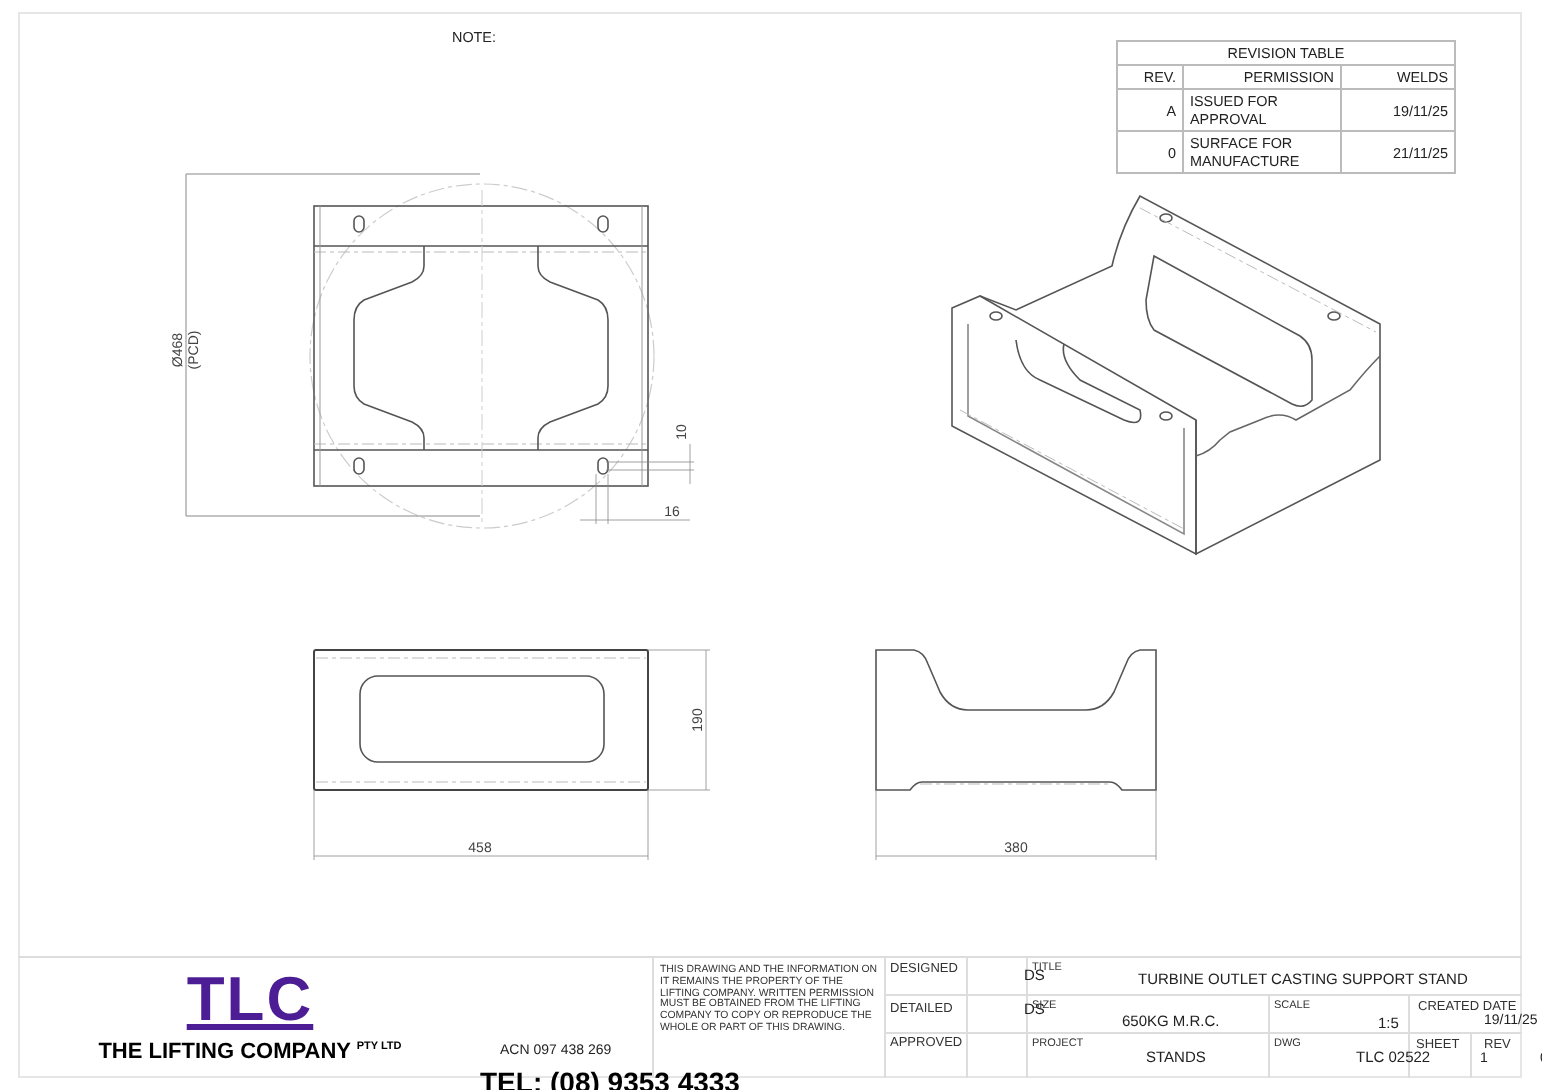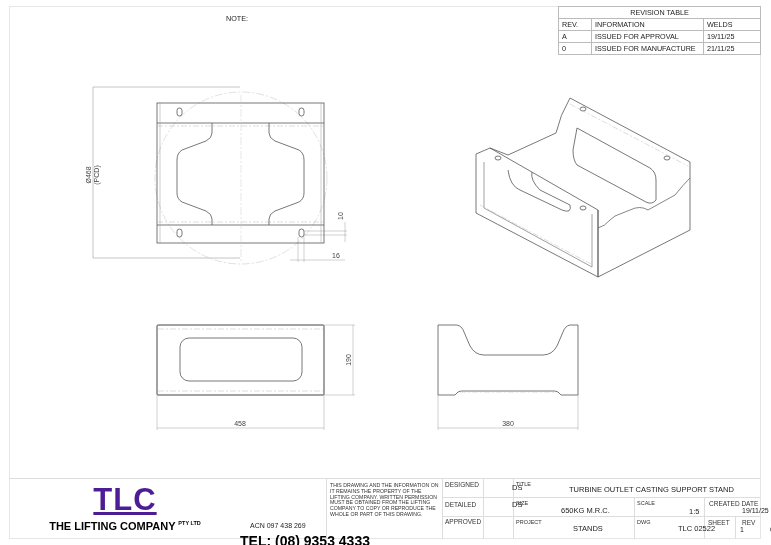--- a/index.html
+++ b/index.html
@@ -2,24 +2,24 @@
 <html><head>
 <meta charset="utf-8">
 <style>
   html, body { margin:0; padding:0; background:#fff; }
   body { width:771px; height:545px; position:relative; overflow:hidden; font-family:"Liberation Sans", sans-serif; color:#222; }
   .frame { position:absolute; left:9px; top:6px; width:752px; height:533px; border:1px solid #e6e6e6; box-sizing:border-box; }
   .notes { position:absolute; left:226px; top:15px; font-size:7.2px; line-height:8px; color:#222; }
   .notes .hdr { margin-bottom:12px; }
   .notes ol { margin:0; padding-left:28px; }
   .notes li { padding-left:0; }
-  .rev { position:absolute; left:558px; top:6px; width:203px; border-collapse:collapse; font-size:7.2px; }
+  .rev { position:absolute; left:558px; top:20px; width:170px; border-collapse:collapse; font-size:7.2px; }
   .rev td, .rev th { border:1px solid #bbb; padding:1px 3px; height:9px; font-weight:normal; }
   .rev .ttl { text-align:center; }
-  .rev .c { text-align:left; }
+  .rev .c { text-align:right; }
   svg.draw { position:absolute; left:0; top:0; }
   .tb { position:absolute; left:9px; top:478px; width:752px; height:61px; border-top:1px solid #ddd; }
   .logo { position:absolute; left:20px; top:482px; width:210px; text-align:center; }
   .logo .big { font-size:31px; font-weight:bold; line-height:36px; color:#4c1d95; letter-spacing:1px;text-decoration:underline; }
   .logo .co { font-size:11px; font-weight:bold; color:#000; margin-top:2px; }
   .logo .co sup { font-size:5.5px; vertical-align:super; }
   .tel { position:absolute; left:240px; top:496px; font-size:14px; font-weight:bold; color:#000;margin-top:37px; }
   .acn { position:absolute; left:250px; top:522px; font-size:7px; color:#222; }
   .vline { position:absolute; background:#ddd; width:1px; }
   .hline { position:absolute; background:#ddd; height:1px; }
@@ -37,31 +37,31 @@
   <div class="hdr">NOTE:</div>
 </div>
 
 <table class="rev">
   <tbody>
       <tr>
         <td colspan="3" class="ttl">REVISION TABLE</td>
       </tr>
   <tr>
     <td class="c" style="width:26px">REV.</td>
-    <td class="c">INFORMATION</td>
+    <td class="c">PERMISSION</td>
     <td class="c" style="width:50px">WELDS</td>
   </tr>
   <tr>
     <td class="c">A</td>
     <td>ISSUED FOR APPROVAL</td>
     <td class="c">19/11/25</td>
   </tr>
   <tr>
     <td class="c">0</td>
-    <td>ISSUED FOR MANUFACTURE</td>
+    <td>SURFACE FOR MANUFACTURE</td>
     <td class="c">21/11/25</td>
   </tr>
 </tbody>
   </table>
 
 <svg class="draw" width="771" height="545" viewBox="0 0 771 545">
   <g stroke="#555" stroke-width="0.8" fill="none">
 
     <g>
       <circle cx="241" cy="178" r="86" stroke="#ccc" stroke-width="0.6" stroke-dasharray="8,2,2,2"></circle>

